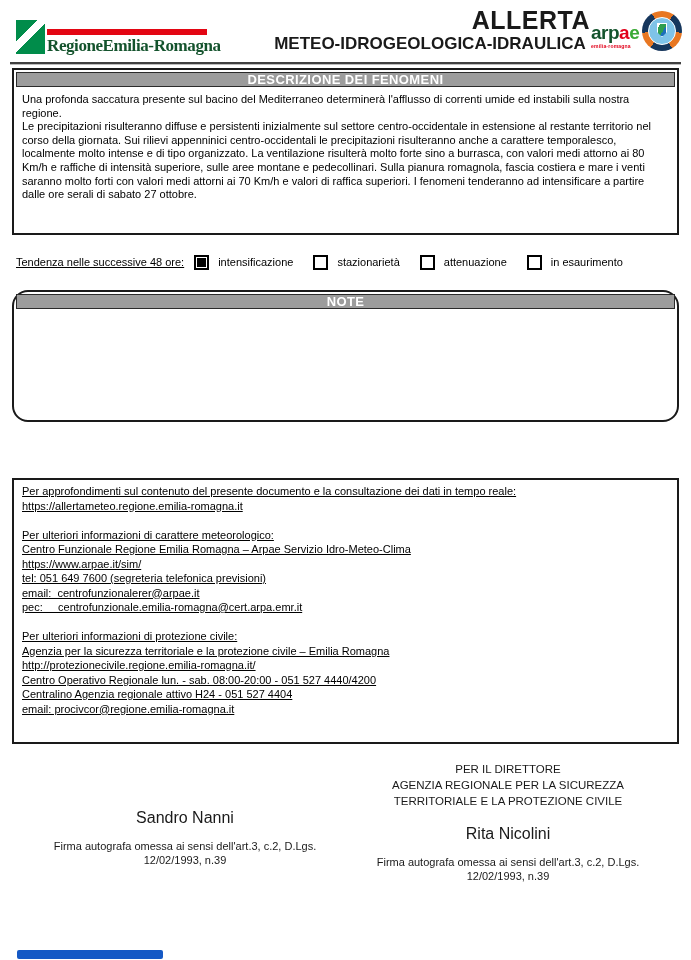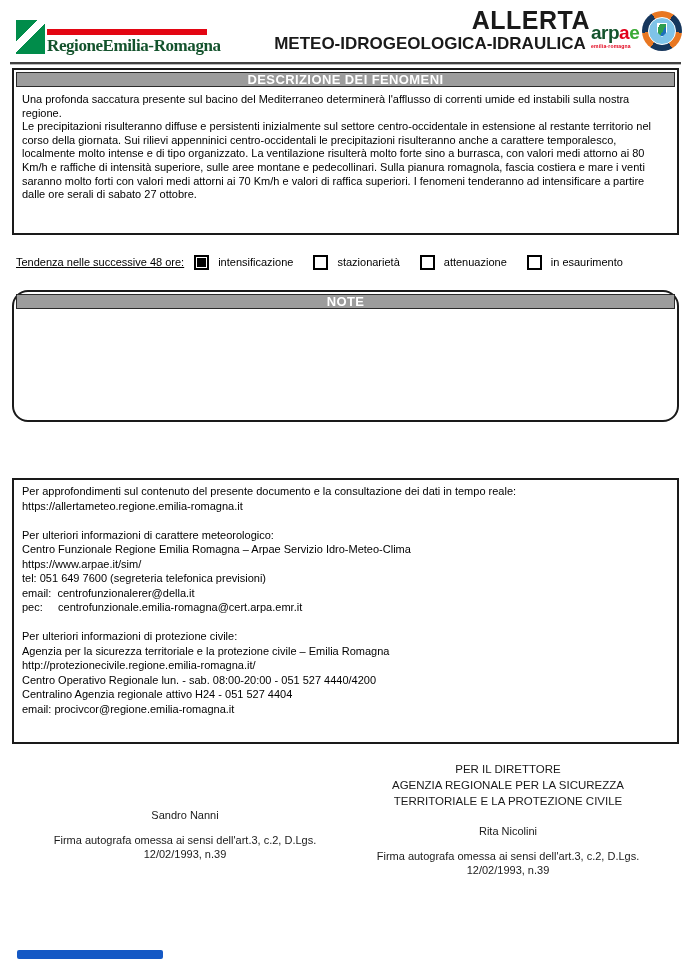--- a/index.html
+++ b/index.html
@@ -51,39 +51,39 @@
   .sect-head { margin:2px; height:15px; background:#9c9c9c; border:1px solid #2a2a2a;
     color:#ffffff; font-weight:bold; font-size:13px; line-height:13px; text-align:center;
     letter-spacing:0.4px; }
   .sect-body { padding:4px 8px 0 8px; font-size:11px; line-height:13.6px; color:#000; }
   .sect-body p { margin:0; }
 
   #descrizione { top:68px; height:167px; }
   #note { top:290px; height:132px;border-radius:16px; }
   #riferimenti { top:478px; height:266px; }
 
-  .contact-line { white-space:pre-wrap; min-height:14.5px; line-height:14.5px; font-size:11px; }
+  .contact-line { white-space:pre-wrap; min-height:14.5px; line-height:14.5px; font-size:11px;text-decoration:underline; }
 
   
   .tendenza { position:absolute; left:16px; top:251px; width:662px; height:22px;
     display:flex; align-items:center; font-size:11px; }
   .tendenza-label { margin-right:10px; white-space:nowrap;text-decoration:underline; }
   .opt { display:flex; align-items:center; margin-right:20px; white-space:nowrap; }
   .cb { width:15px; height:15px; border:2px solid #000; margin-right:9px;
     display:flex; align-items:center; justify-content:center; background:#fff; flex:0 0 auto; }
   .cb-fill { display:none; width:9px; height:9px; background:#000; }
   .cb.on .cb-fill { display:block; }
 
   
   .sig-left { position:absolute; left:10px; top:783px; width:350px; text-align:center;
     font-size:11.5px; color:#1a1a1a; }
   .sig-right { position:absolute; left:352px; top:761px; width:312px; text-align:center;
     font-size:11.5px; color:#1a1a1a; }
   .sig-title { font-weight:normal; line-height:16px; }
-  .sig-name { margin-top:0; font-size:11px; }
+  .sig-name { margin-top:0; font-size:16px; }
   .sig-left .sig-name { margin-top:26px; }
   .sig-right .sig-name { margin-top:16px; }
   .sig-disclaimer { margin-top:12px; font-size:11px; line-height:14px; }
 
   .link-badge { position:absolute; left:17px; top:950px; width:146px; height:9px;
     background:#1559c5; border-radius:2px; }
 </style>
 </head>
 <body>
 
@@ -148,21 +148,21 @@
 
   <div class="sect" id="riferimenti">
     <div class="sect-body">
       <div class="contact-line">Per approfondimenti sul contenuto del presente documento e la consultazione dei dati in tempo reale:</div>
       <div class="contact-line">https://allertameteo.regione.emilia-romagna.it</div>
       <div class="contact-line"></div>
       <div class="contact-line">Per ulteriori informazioni di carattere meteorologico:</div>
       <div class="contact-line">Centro Funzionale Regione Emilia Romagna – Arpae Servizio Idro-Meteo-Clima</div>
       <div class="contact-line">https://www.arpae.it/sim/</div>
       <div class="contact-line">tel: 051 649 7600 (segreteria telefonica previsioni)</div>
-      <div class="contact-line">email:  centrofunzionalerer@della.it</div>
+      <div class="contact-line">email:  centrofunzionalerer@arpae.it</div>
       <div class="contact-line">pec:     centrofunzionale.emilia-romagna@cert.arpa.emr.it</div>
       <div class="contact-line"></div>
       <div class="contact-line">Per ulteriori informazioni di protezione civile:</div>
       <div class="contact-line">Agenzia per la sicurezza territoriale e la protezione civile – Emilia Romagna</div>
       <div class="contact-line">http://protezionecivile.regione.emilia-romagna.it/</div>
       <div class="contact-line">Centro Operativo Regionale lun. - sab. 08:00-20:00 - 051 527 4440/4200</div>
       <div class="contact-line">Centralino Agenzia regionale attivo H24 - 051 527 4404</div>
       <div class="contact-line">email: procivcor@regione.emilia-romagna.it</div>
     </div>
   </div>

